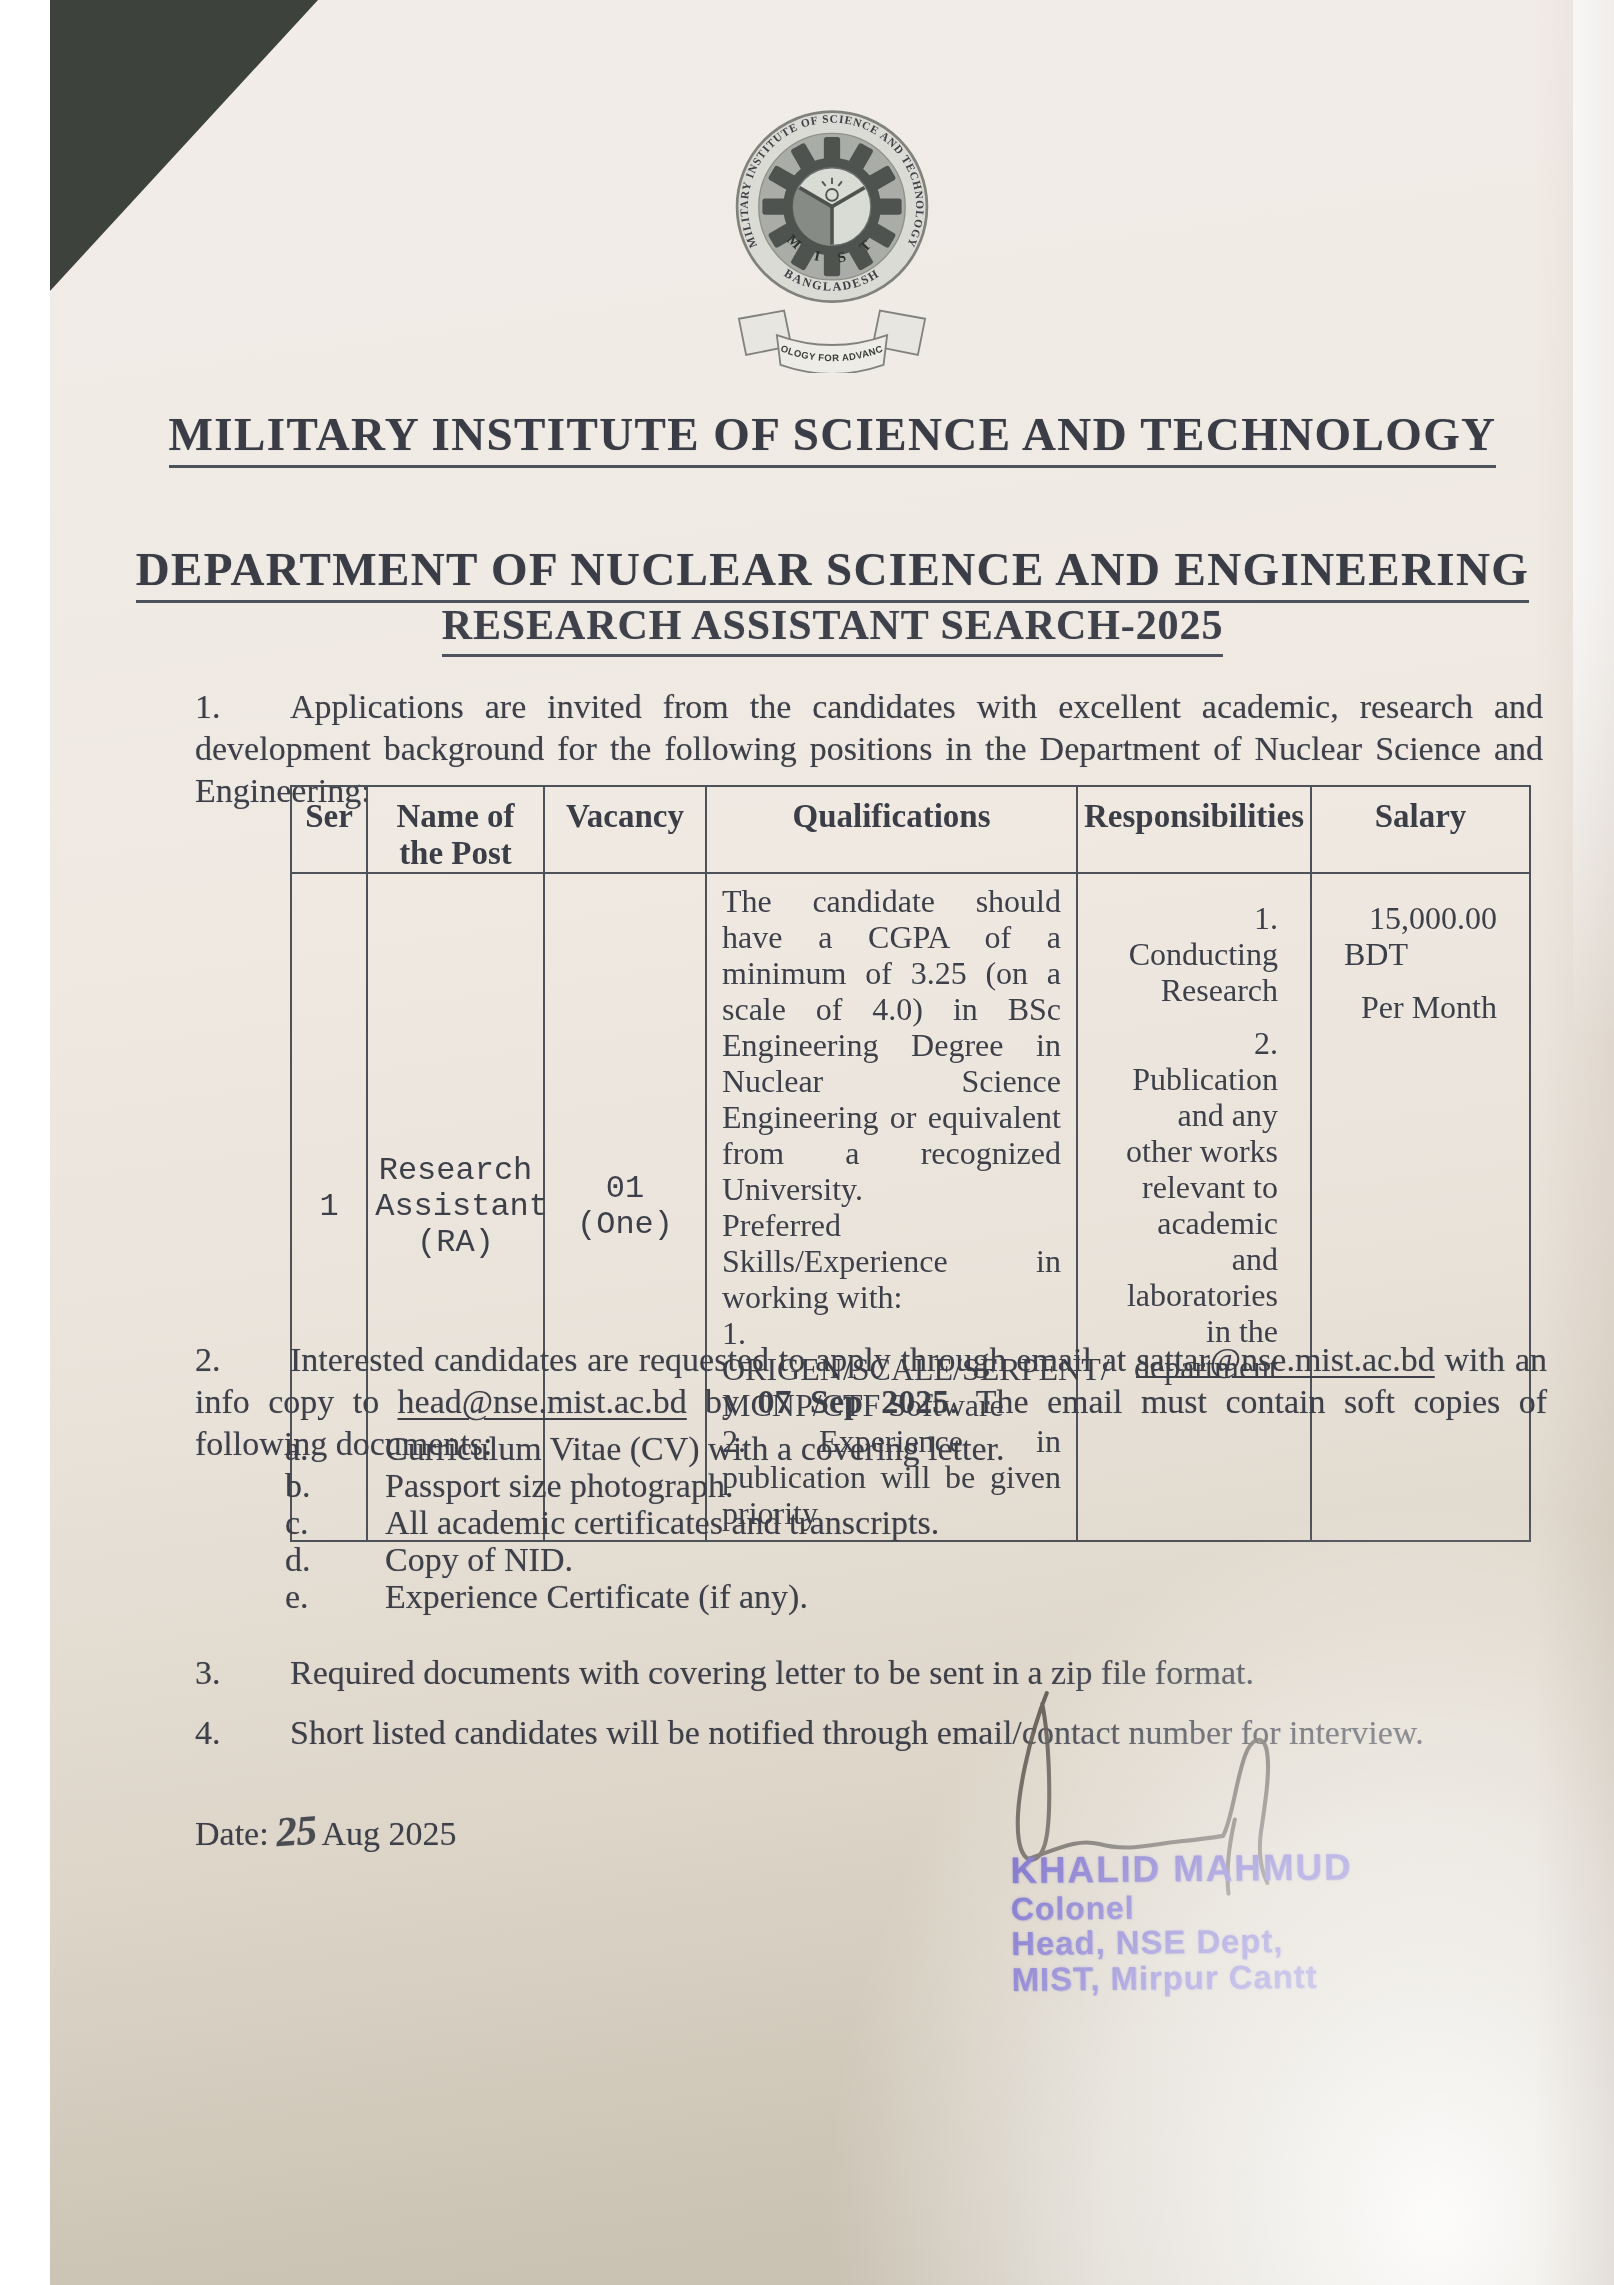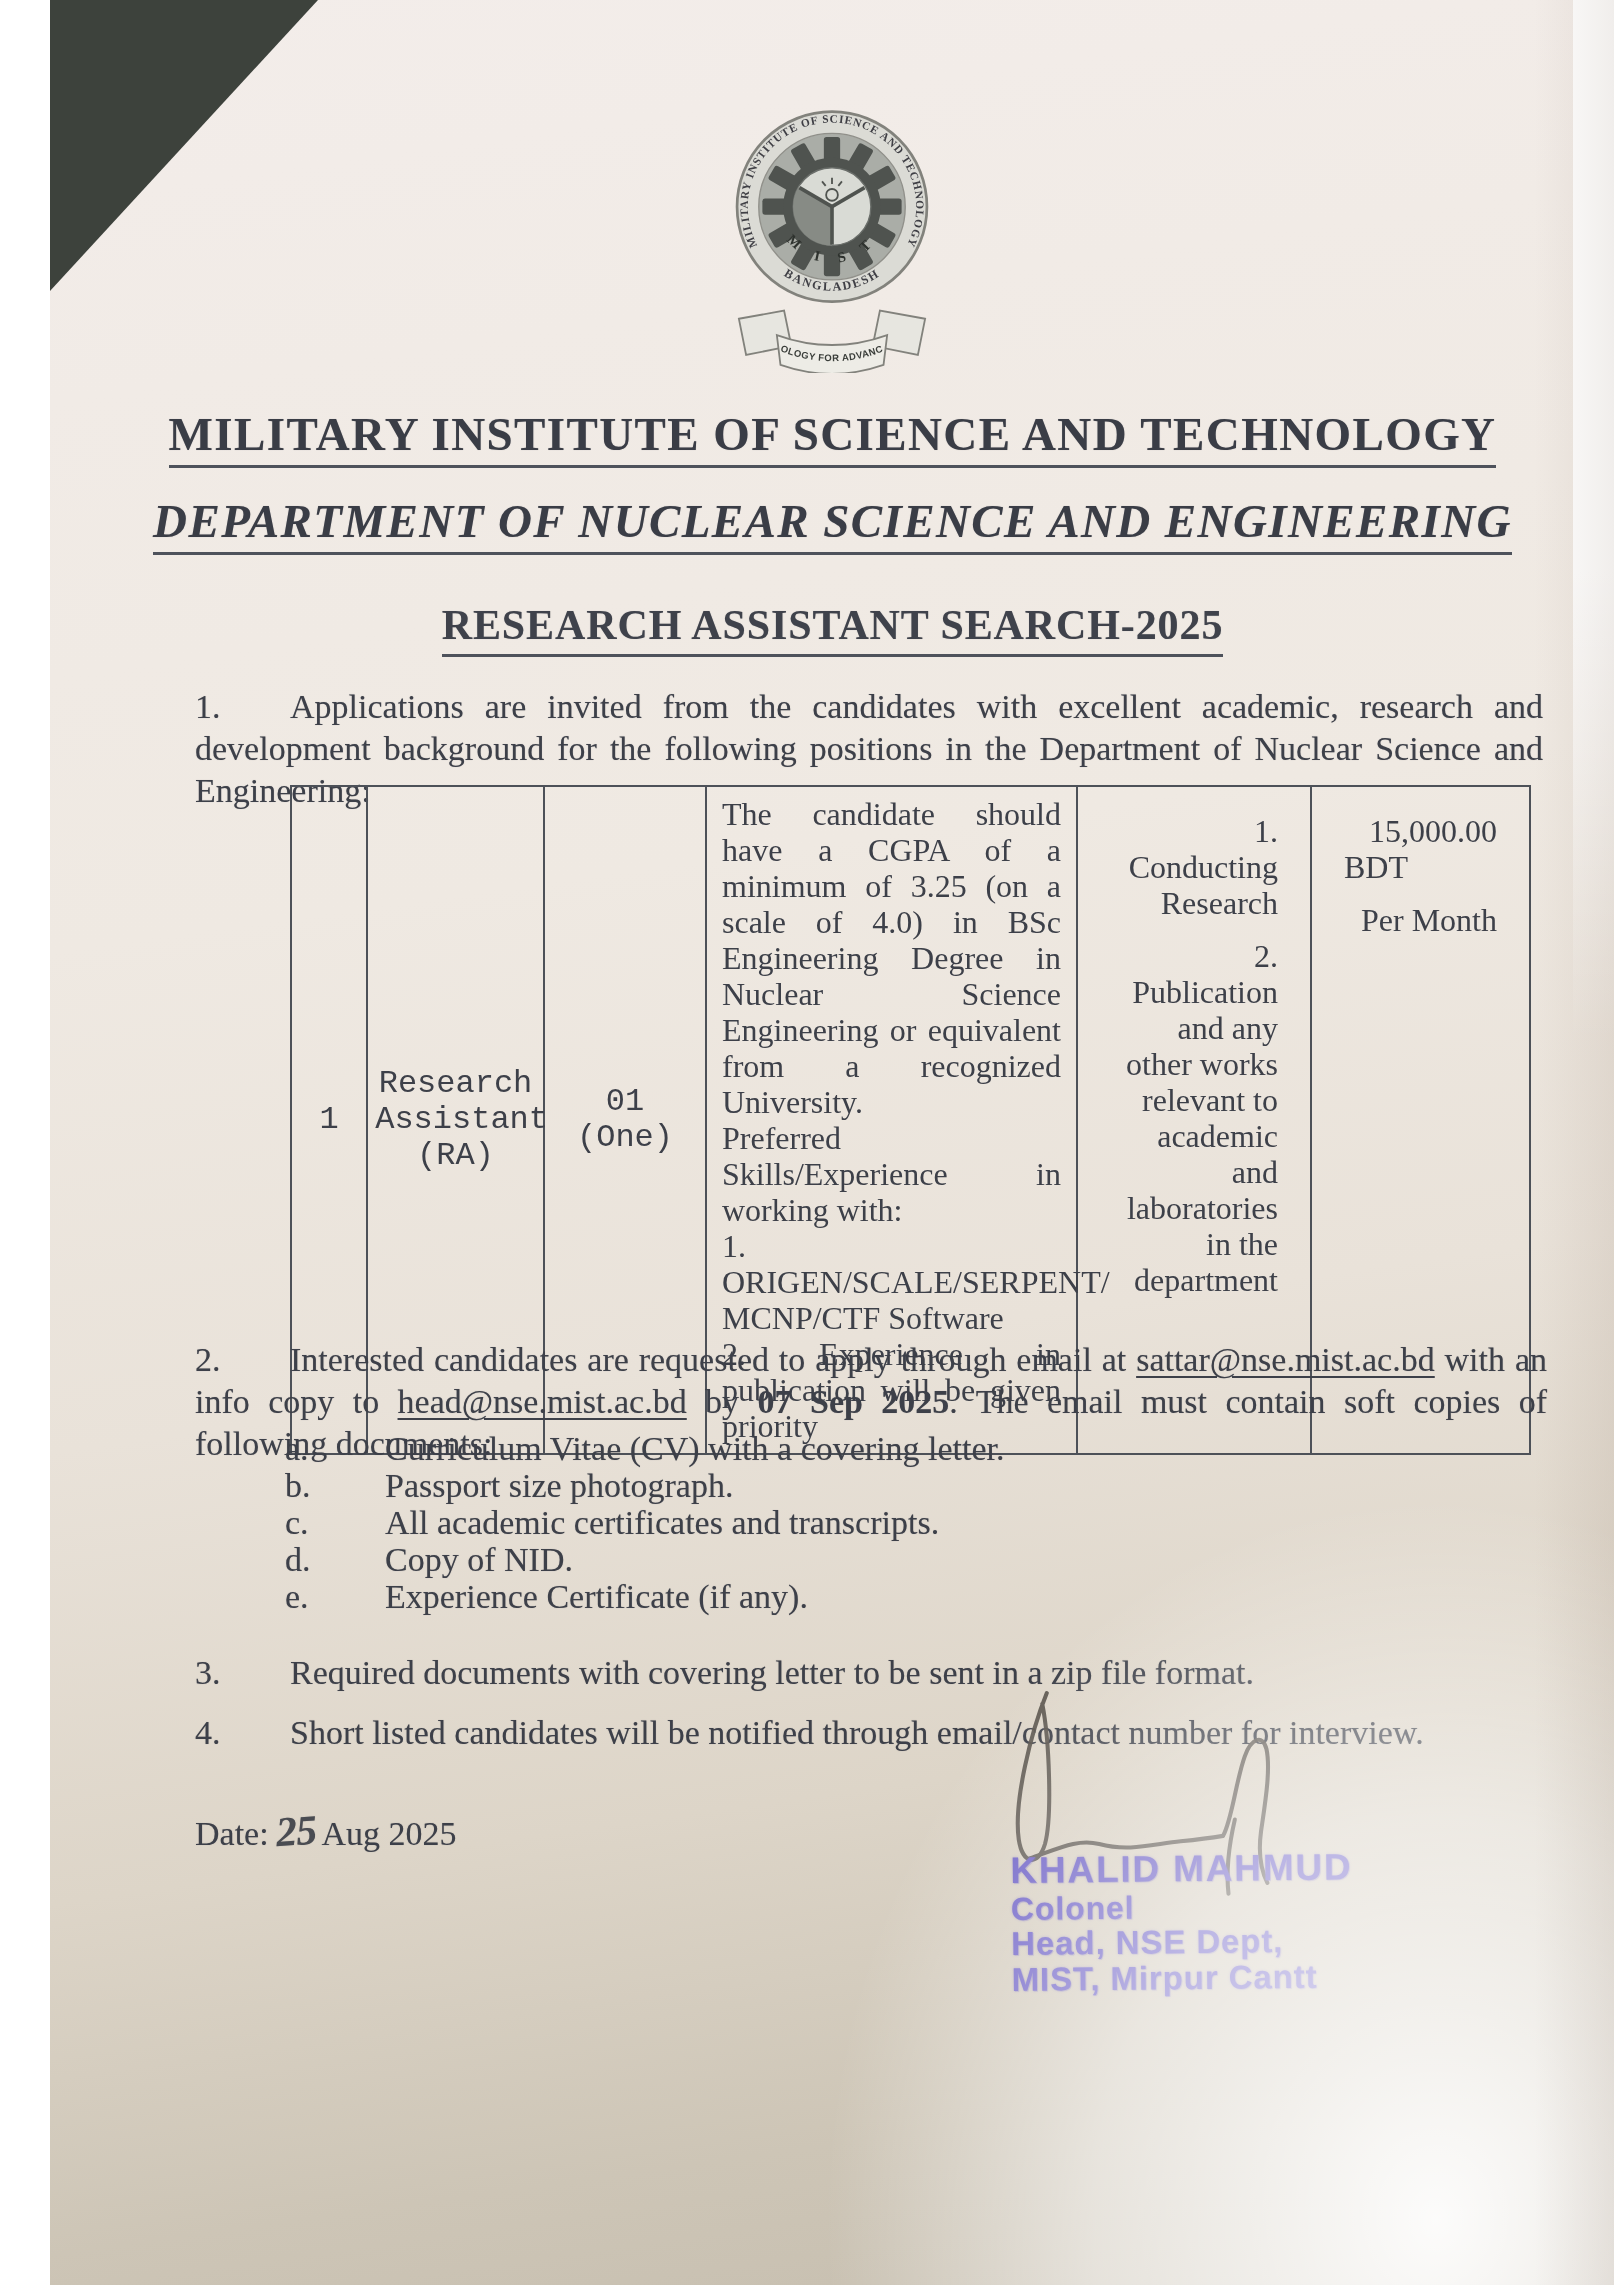--- a/index.html
+++ b/index.html
@@ -140,41 +140,49 @@
       <path d="M54,250 Q115,272 176,250 L172,283 Q115,303 58,283 Z" fill="#edece6" stroke="#82827c" stroke-width="2"></path>
     </g>
     <text font-family="Liberation Sans, sans-serif" font-size="10.5" font-weight="bold" fill="#3a3e3a" letter-spacing="0.5">
       <textPath href="#arcMotto" startOffset="50%" text-anchor="middle">TECHNOLOGY FOR ADVANCEMENT</textPath>
     </text>
   </svg>
 
   <div class="centered-row soft" style="top:409px;">
     <span class="doc-title"><span class="u">MILITARY INSTITUTE OF SCIENCE AND TECHNOLOGY</span></span>
   </div>
-  <div class="centered-row soft" style="top:496px;font-style:italic;">
+  <div class="centered-row soft" style="top:544px;">
     <span class="doc-title"><span class="u">DEPARTMENT OF NUCLEAR SCIENCE AND ENGINEERING</span></span>
   </div>
   <div class="centered-row soft" style="top:601px;">
     <span class="doc-subtitle"><span class="u">RESEARCH ASSISTANT SEARCH-2025</span></span>
   </div>
 
   <div class="abs body-text soft" style="left:145px;top:686px;width:1348px;">
     <span class="num">1.</span><span>Applications are invited from the candidates with excellent academic, research and development background for the following positions in the Department of Nuclear Science and Engineering:</span>
   </div>
 
   <table class="tbl abs" style="left:240px;top:785px;width:1239px;">
     <colgroup>
       <col style="width:76px">
         <col style="width:177px">
         <col style="width:162px">
       <col style="width:371px">
         <col style="width:234px">
         <col style="width:219px">
     </colgroup>
     <tbody>
+        <tr>
+      <th>Ser</th>
+      <th style="white-space:normal;">Name of the Post</th>
+      <th>Vacancy</th>
+      <th>Qualifications</th>
+      <th>Responsibilities</th>
+      <th>Salary</th>
+    </tr>
     <tr>
       <td class="mid">1</td>
       <td class="mid">Research Assistant (RA)</td>
       <td class="mid">01 (One)</td>
       <td>
         <p class="qp">The candidate should have a CGPA of a minimum of 3.25 (on a scale of 4.0) in BSc Engineering Degree in Nuclear Science Engineering or equivalent from a recognized University.</p>
         <p class="qp">Preferred Skills/Experience in working with:</p>
         <p class="qp">1. ORIGEN/SCALE/SERPENT/ MCNP/CTF Software</p>
         <p class="qp">2. Experience in publication will be given priority</p>
       </td>

